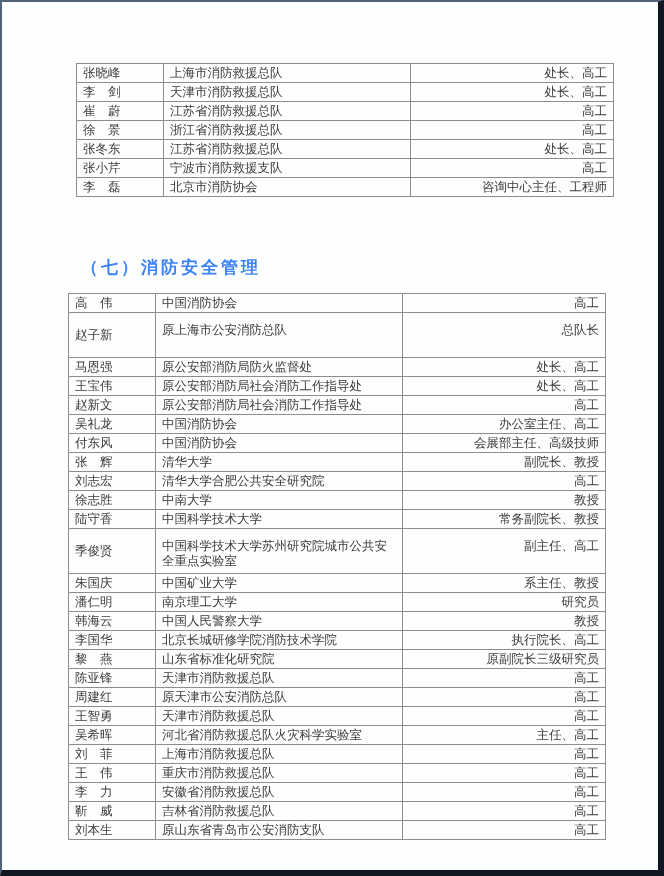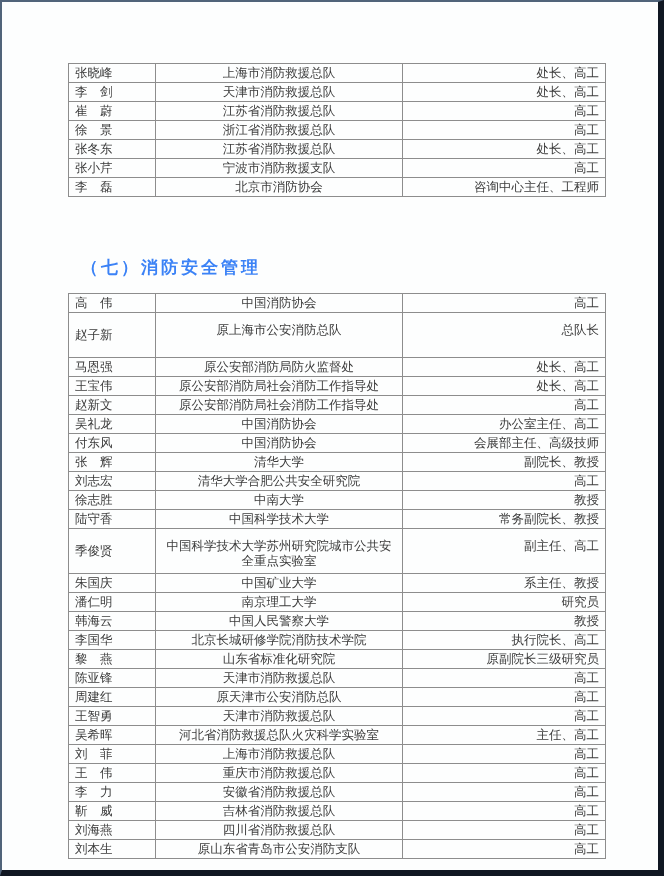--- a/index.html
+++ b/index.html
@@ -21,34 +21,34 @@
     overflow: hidden;
   }
   table.roster {
     position: absolute;
     left: 66px;
     width: 498px;
     border-collapse: collapse;
     table-layout: fixed;
     color: #3b3b3b;
   }
-  #table1 { top: 61px; }
+  #table1 { top: 61px; margin-left: 8px; }
   #table2 { top: 291px; }
   table.roster td {
     border: 1px solid #8d8d8d;
     height: 18px;
     padding: 0 6px;
     font-size: 12.5px;
     line-height: 15px;
     vertical-align: middle;
     overflow: hidden;
     white-space: normal;
   }
   td.col-name  { width: 74px; }
-  td.col-org   { width: 234px; text-align: center; }
+  td.col-org   { width: 234px; }
   td.col-title { width: 190px; text-align: right; }
   tr.tall td { height: 34px; }
   tr.tall td.col-org, tr.tall td.col-title { vertical-align: top; padding-top: 10px; }
   .section-heading {
     position: absolute;
     left: 79px;
     top: 254px;
     font-size: 17px;
     font-weight: bold;
     letter-spacing: 3px;
@@ -224,25 +224,20 @@
           <td class="col-name">李　力</td>
           <td class="col-org">安徽省消防救援总队</td>
           <td class="col-title">高工</td>
         </tr>
         <tr>
           <td class="col-name">靳　威</td>
           <td class="col-org">吉林省消防救援总队</td>
           <td class="col-title">高工</td>
         </tr>
         <tr>
-          <td class="col-name">刘海燕</td>
-          <td class="col-org">四川省消防救援总队</td>
-          <td class="col-title">高工</td>
-        </tr>
-        <tr>
           <td class="col-name">刘本生</td>
           <td class="col-org">原山东省青岛市公安消防支队</td>
           <td class="col-title">高工</td>
         </tr>
       </tbody>
   </table>
 
 </div>
 
 </body></html>

